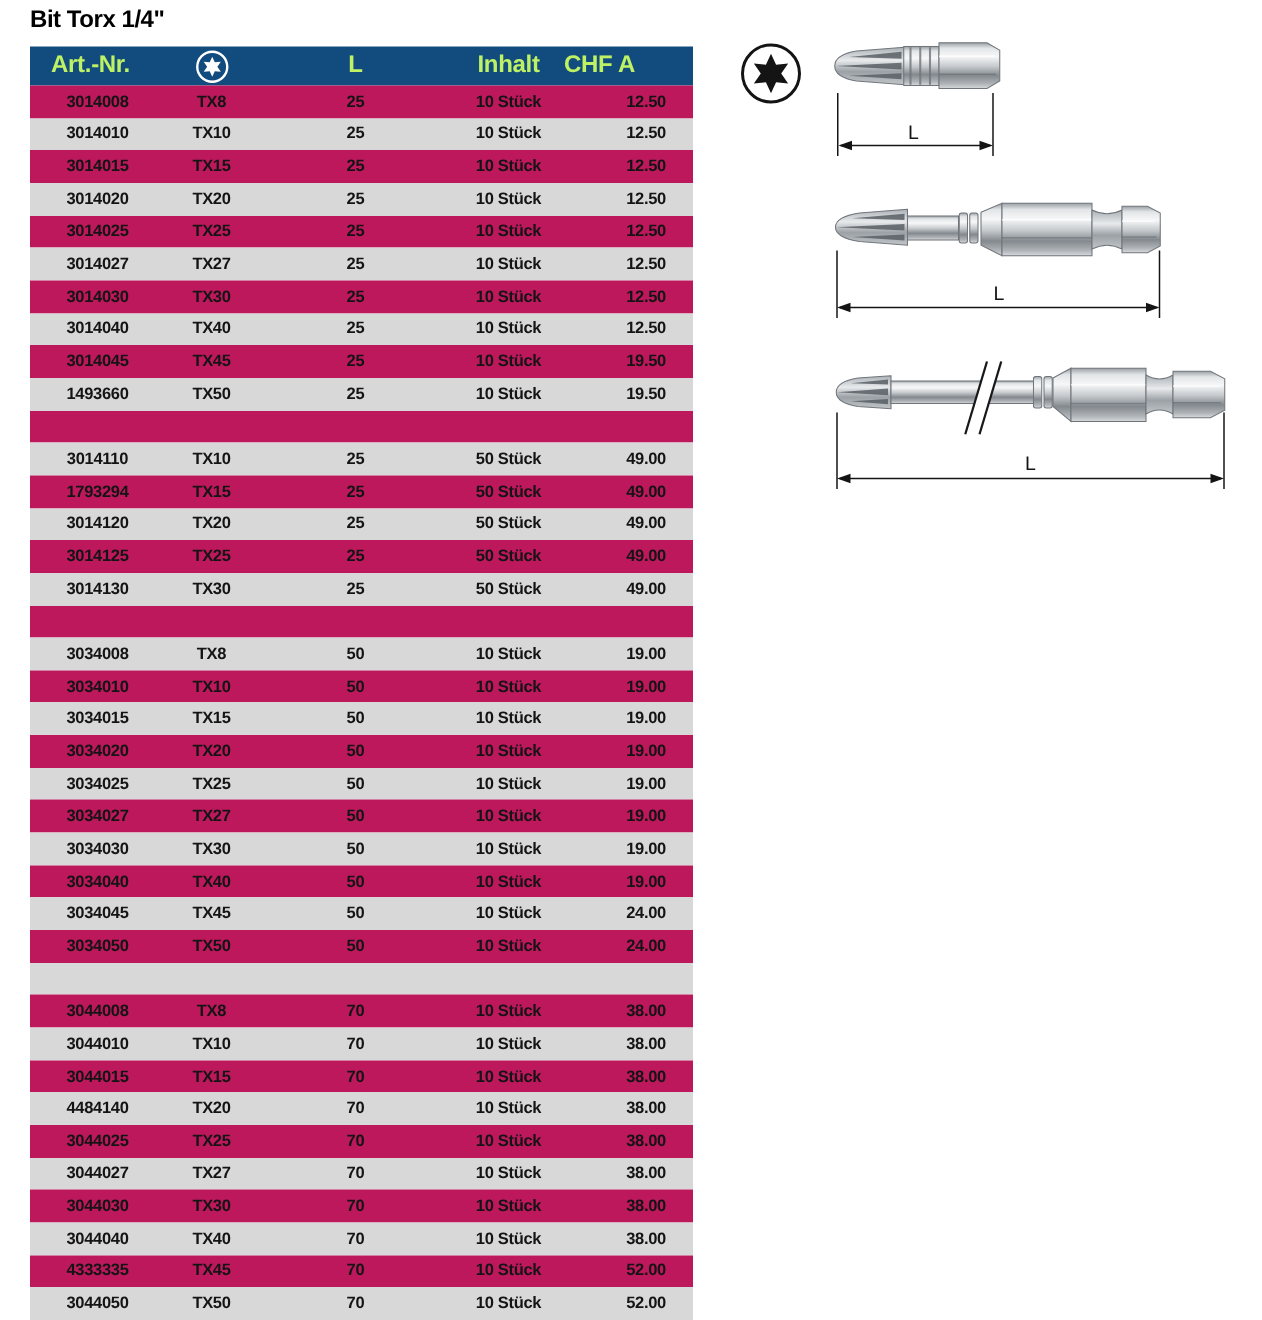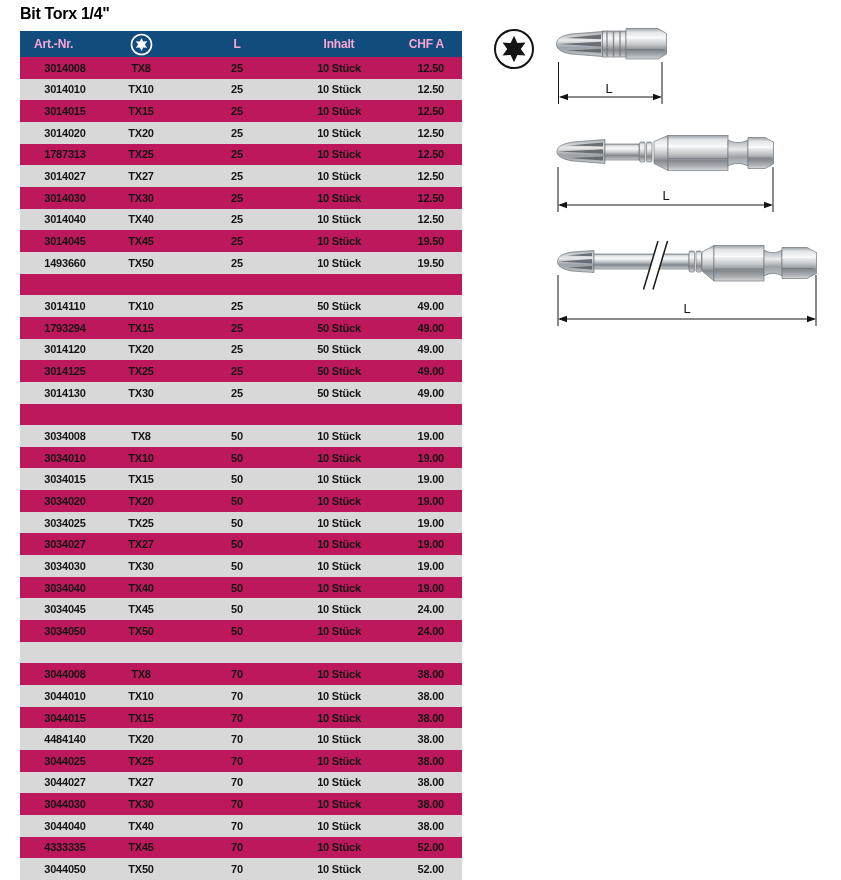--- a/index.html
+++ b/index.html
@@ -17,29 +17,29 @@
     letter-spacing: -0.3px;
   }
   .price-table {
     position: absolute; left: 20px; top: 31px; width: 442px;
   }
   .thead {
     display: grid;
     grid-template-columns: 90px 62px 130px 74px 86px;
     height: 26px;
     background: var(--header-bg, #124c7e);
-    color: #f9a8d4;
-    font-size: 12px; font-weight: bold;
+    color: #bef264;
+    font-size: 16px; font-weight: bold;
     align-items: center;
     letter-spacing: -0.2px;
   }
   .hc { text-align: center; }
   .hc.h0 { text-align: left; padding-left: 14px; }
   .hc.h1 { display: flex; justify-content: center; align-items: center; }
-  .hc.h4 { text-align: right; padding-right: 18px; }
+  .hc.h4 { text-align: left; padding-right: 18px; }
   .tbody { width: 442px; }
   .row {
     display: grid;
     grid-template-columns: 90px 62px 130px 74px 86px;
     height: 21.658px;
     align-items: center;
     font-size: 11px; font-weight: bold; color: #141414;
     letter-spacing: -0.2px;
     background: #be185d;
   }
@@ -98,21 +98,21 @@
           <div class="cell c4">12.50</div>
         </div>
         <div class="row alt">
           <div class="cell c0">3014020</div>
           <div class="cell c1">TX20</div>
           <div class="cell c2">25</div>
           <div class="cell c3">10 Stück</div>
           <div class="cell c4">12.50</div>
         </div>
         <div class="row">
-          <div class="cell c0">1787313</div>
+          <div class="cell c0">3014025</div>
           <div class="cell c1">TX25</div>
           <div class="cell c2">25</div>
           <div class="cell c3">10 Stück</div>
           <div class="cell c4">12.50</div>
         </div>
         <div class="row alt">
           <div class="cell c0">3014027</div>
           <div class="cell c1">TX27</div>
           <div class="cell c2">25</div>
           <div class="cell c3">10 Stück</div>

